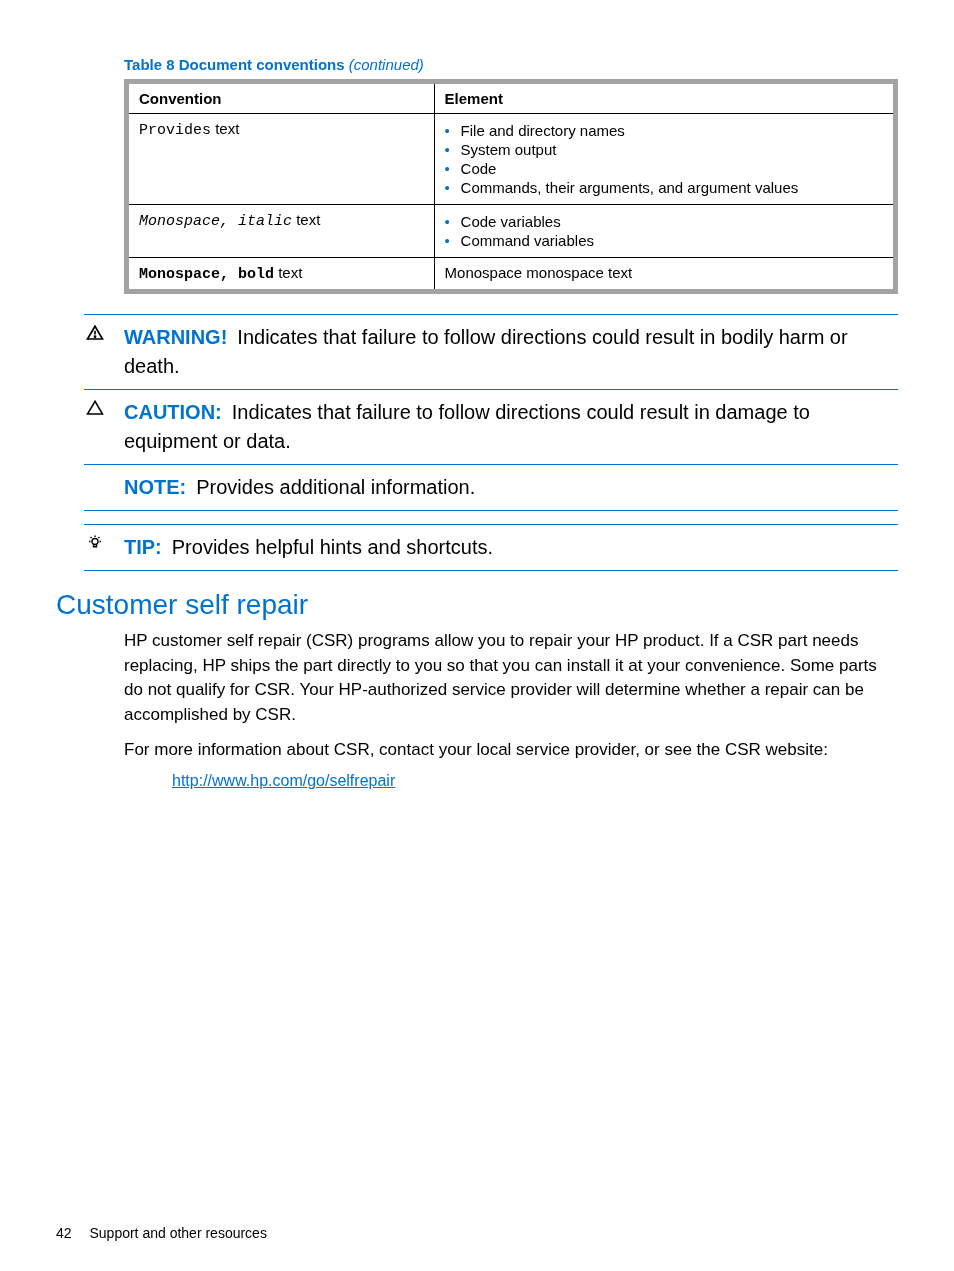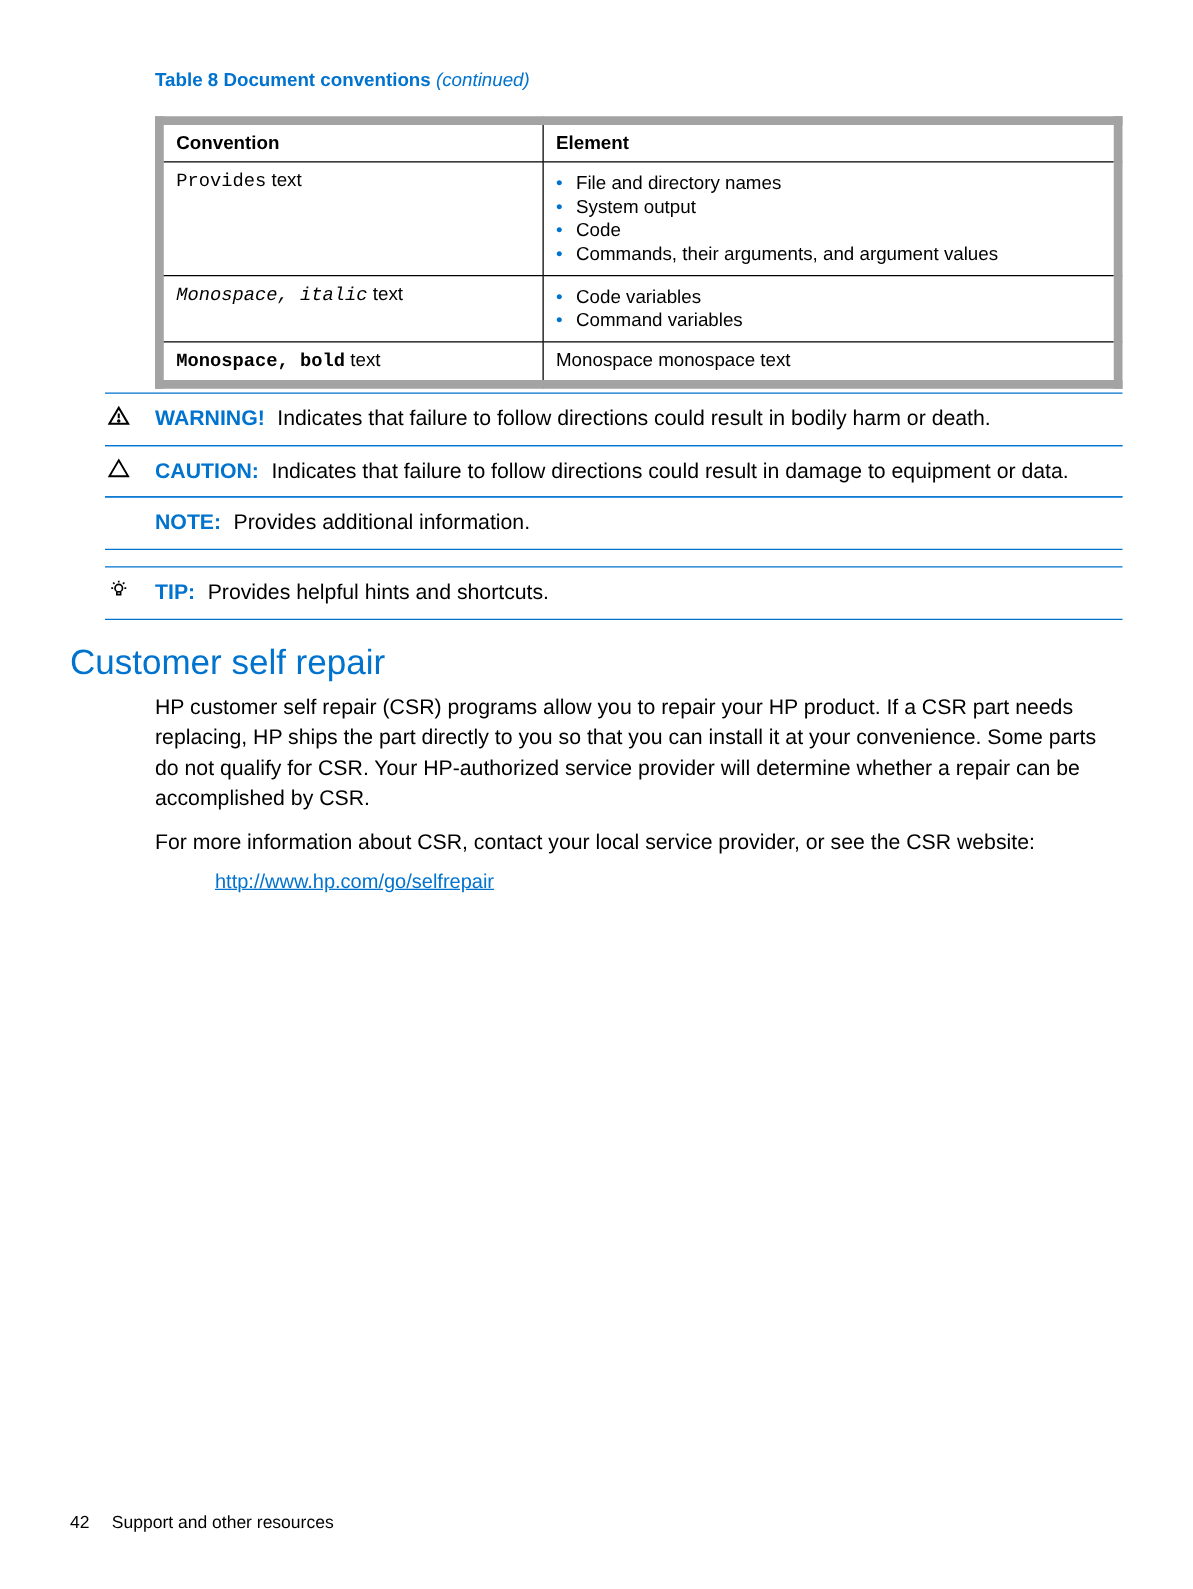--- a/index.html
+++ b/index.html
@@ -13,29 +13,29 @@
     position: relative;
   }
   .page {
     padding: 56px 56px 0 56px;
   }
   .content-col {
     margin-left: 68px;
   }
   .table-caption {
     font-size: 15px;
-    margin-bottom: 20px;
+    margin-bottom: 6px;
   }
   .table-caption .strong { color: #0073cf; font-weight: bold; }
   .table-caption .cont { color: #0073cf; font-style: italic; }
   table.convtable {
     width: 100%;
     border-collapse: collapse;
-    border: 7px solid #a3a3a3;
-    margin-bottom: 4px;
+    border: 5px solid #a3a3a3;
+    margin-bottom: 21px;
     font-size: 15px;
   }
   table.convtable th, table.convtable td {
     border: 1px solid #000;
     vertical-align: top;
     padding: 6px 10px;
     text-align: left;
   }
   table.convtable th { font-weight: bold; }
   .mono { font-family: "Courier New", monospace; }
@@ -54,33 +54,33 @@
     margin-top: -1px;
   }
   .admon .ic {
     width: 40px;
     flex: 0 0 40px;
     text-align: left;
     padding-left: 2px;
     padding-top: 1px;
   }
   .admon .ic svg { width: 18px; height: 18px; }
-  .admon .txt { flex: 1; font-size: 17px; line-height: 1.45; }
+  .admon .txt { flex: 1; font-size: 20px; line-height: 1.45; }
   .admon .label { font-weight: bold; color: #0073cf; margin-right: 10px; }
   h2.section-title {
     color: #0073cf;
     font-weight: normal;
     font-size: 28px;
     margin: 18px 0 8px -68px;
   }
   .body-text p { font-size: 17px; line-height: 1.45; margin-bottom: 10px; }
   .link { color: #0073cf; text-decoration: underline; margin-left: 48px; display: inline-block; }
   .footer {
     position: absolute;
-    bottom: 46px;
+    bottom: 30px;
     left: 56px;
     font-size: 14px;
   }
   .footer .pg { margin-right: 14px; }
 </style>
 </head>
 <body>
 
 <div class="page">
   <div class="content-col">

